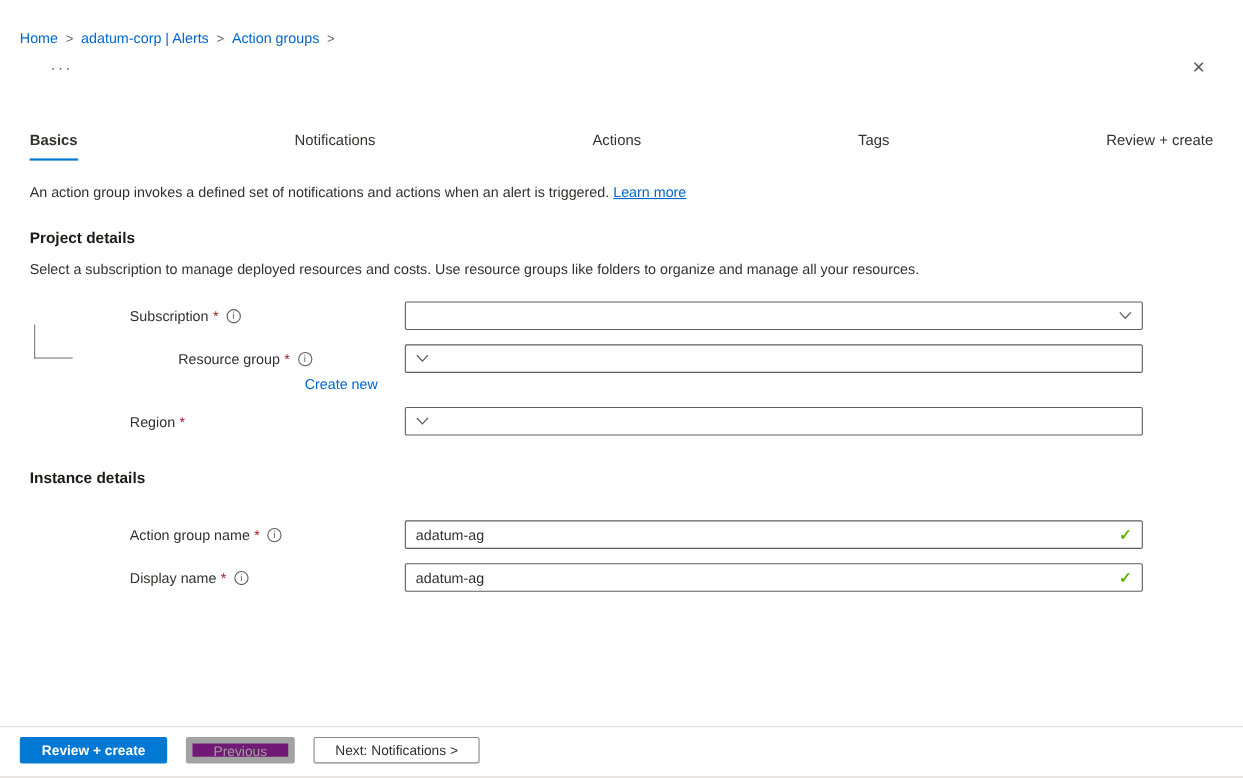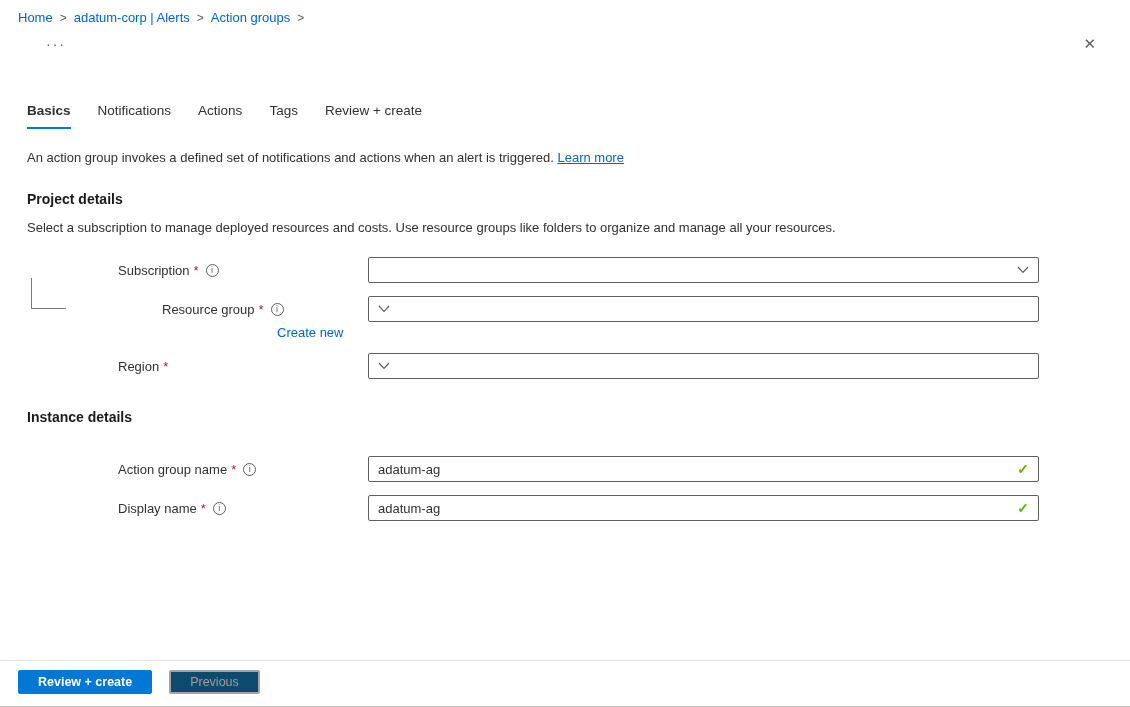--- a/index.html
+++ b/index.html
@@ -6,33 +6,33 @@
   html,body { background:#ffffff; }
   body {
     font-family:"Liberation Sans", sans-serif;
     color:#323130;
     width:1130px; height:707px;
     position:relative; overflow:hidden;
   }
   a { text-decoration:none; color:#0066cc; cursor:pointer; }
 
   
-  .breadcrumb { padding:10px 0 0 18px; font-size:13px; display:flex; align-items:center; }
+  .breadcrumb { padding:27px 0 0 18px; font-size:13px; display:flex; align-items:center; }
   .breadcrumb a { color:#0066cc; }
   .crumb-sep { color:#605e5c; margin:0 7px; font-size:12px; }
 
   
   .title-row { display:flex; align-items:center; padding:10px 18px 0 18px; }
   .page-title { font-size:24px; font-weight:700; color:#1b1a19; letter-spacing:-0.2px; }
   .more-dots { margin-left:28px; color:#605e5c; font-size:14px; letter-spacing:2px; cursor:pointer; }
   .close-btn { margin-left:auto; margin-right:16px; color:#605e5c; font-size:15px;
     background:none; border:none; cursor:pointer; font-family:inherit; }
 
   
-  .tabs { display:flex; margin:50px 0 0 27px; }
+  .tabs { display:flex; margin:50px 0 0 27px;justify-content:space-between; }
   .tab { margin-right:27px; padding-bottom:9px; font-size:13.5px; color:#323130;
     cursor:pointer; border-bottom:2px solid transparent; }
   .tab.active { font-weight:700; border-bottom-color:#0078d4; }
 
   
   .intro { margin:21px 27px 0 27px; font-size:13px; }
   .intro a { text-decoration:underline; color:#0066cc; }
   .section-heading { margin:26px 27px 0 27px; font-size:14px; font-weight:700; color:#1b1a19; }
   .section-desc { margin:13px 27px 0 27px; font-size:13px; }
 
@@ -64,21 +64,21 @@
   .create-new { display:block; width:fit-content; margin:3px 0 13px 250px; font-size:13px; }
 
   .helper-text { margin:5px 0 0 250px; font-size:12px; color:#605e5c; }
 
   
   .footer { position:absolute; left:0; right:0; bottom:0; height:47px; background:#fff;
     border-top:1px solid #e1dfdd; padding:9px 0 0 18px; display:flex; align-items:flex-start; }
   .btn { font-family:"Liberation Sans", sans-serif; font-size:12.5px; height:24px;
     padding:0 19px; margin-right:17px; cursor:pointer; border-radius:2px; }
   .btn-primary { background:#0078d4; border:1px solid #0078d4; color:#fff; font-weight:700; }
-  .btn-previous { background:#0c4a6e; border:2px solid #a3a3a3; color:#a19f9d; cursor:default; }
+  .btn-previous { background:#701a75; border:6px solid #a3a3a3; color:#a19f9d; cursor:default; }
   .btn-next { background:#fff; border:1px solid #8a8886; color:#323130; }
   .bottom-edge { position:absolute; left:0; right:0; bottom:0; height:1px; background:#c8c6c4; }
 </style>
 </head>
 <body>
 
 <nav class="breadcrumb">
   <a>Home</a>
   <span class="crumb-sep">&gt;</span>
   <a>adatum-corp | Alerts</a>
@@ -191,14 +191,15 @@
     <div class="text-box">
       <input value="adatum-ag" style="">
       <span class="check-mark">✓</span>
     </div>
   </div>
 </div>
 
 <div class="footer">
   <button class="btn btn-primary">Review + create</button>
   <button class="btn btn-previous">Previous</button>
+  <button class="btn btn-next">Next: Notifications &gt;</button>
   <span class="bottom-edge"></span>
 </div>
 
 </body></html>

